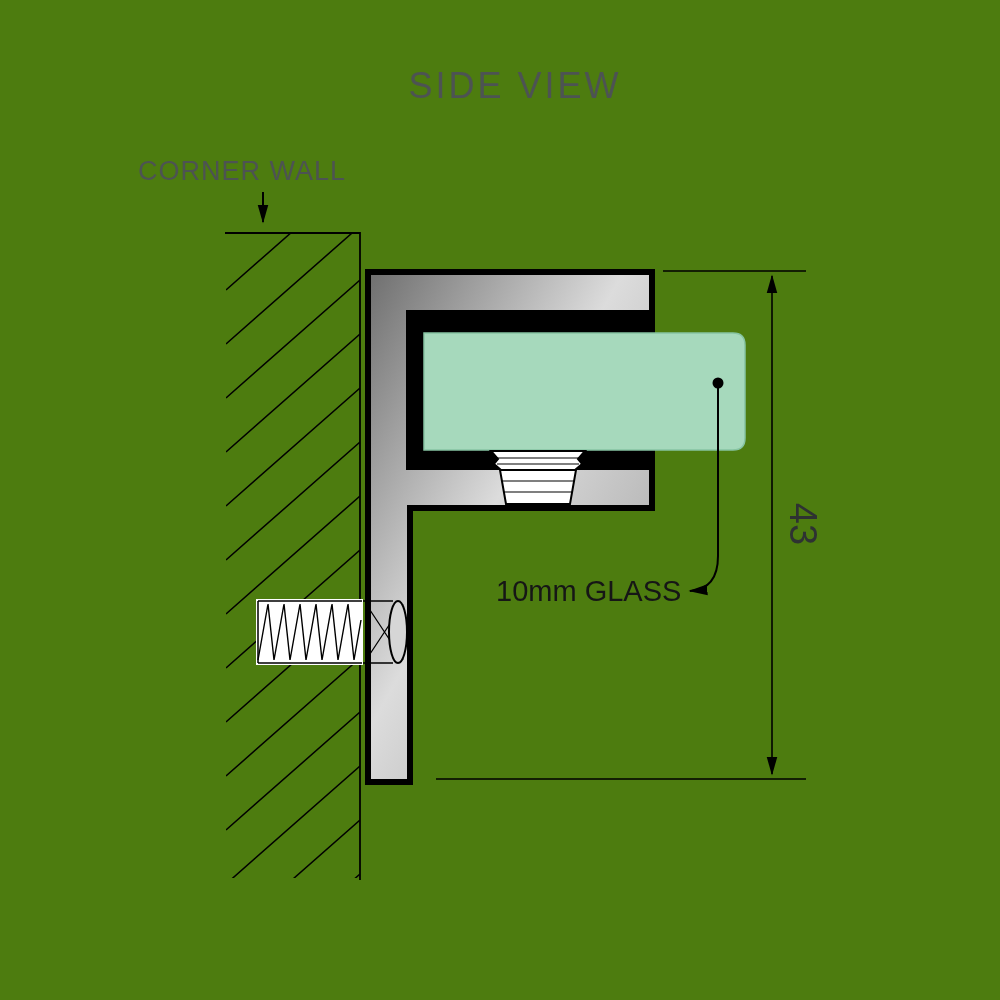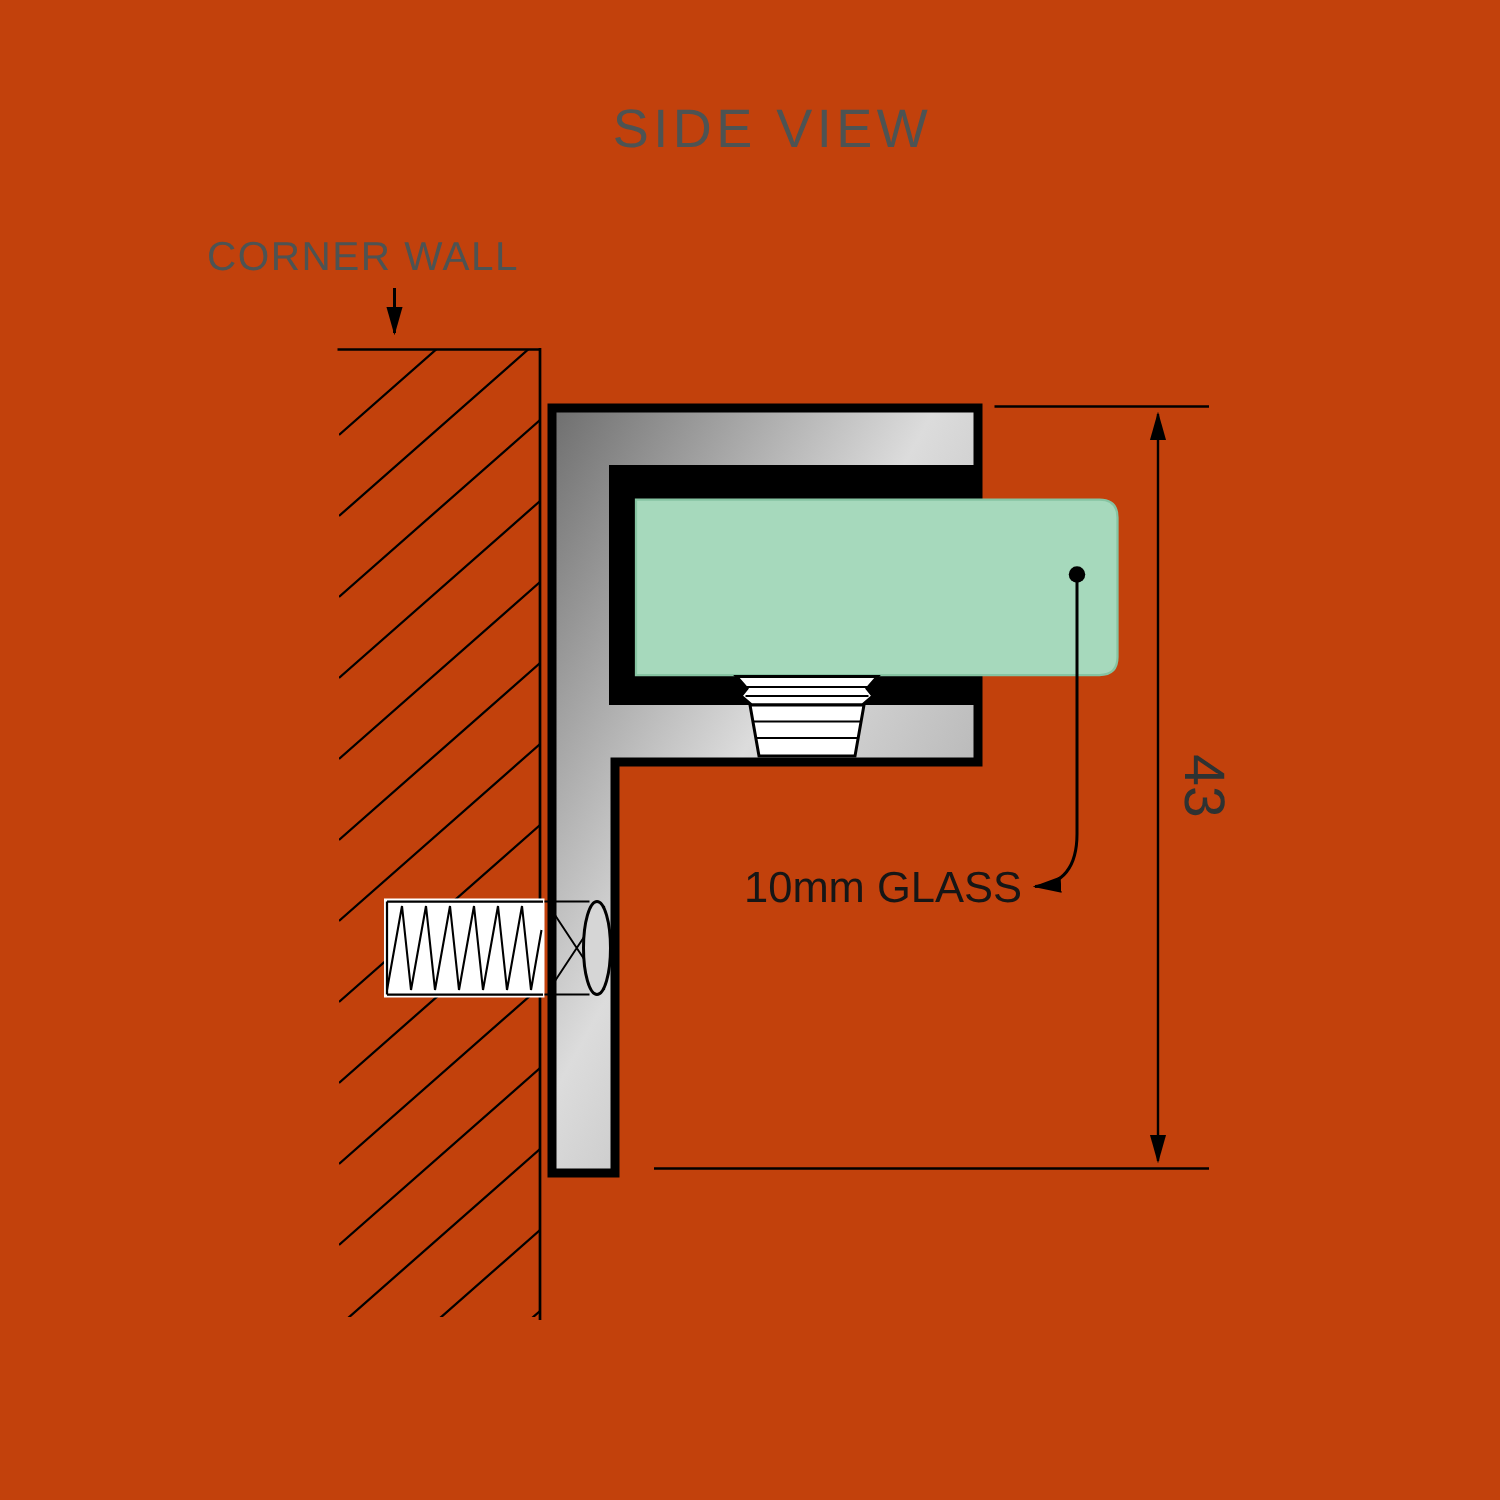--- a/index.html
+++ b/index.html
@@ -4,21 +4,21 @@
 <style>
   html, body {
     margin: 0;
     padding: 0;
     background: #ffffff;
   }
   .canvas {
     position: relative;
     width: 1000px;
     height: 1000px;
-    background: #c2410c;
+    background: #4d7c0f;
     overflow: hidden;
   }
   svg {
     display: block;
   }
   text {
     font-family: "Liberation Sans", sans-serif;
   }
 </style>
 </head>

